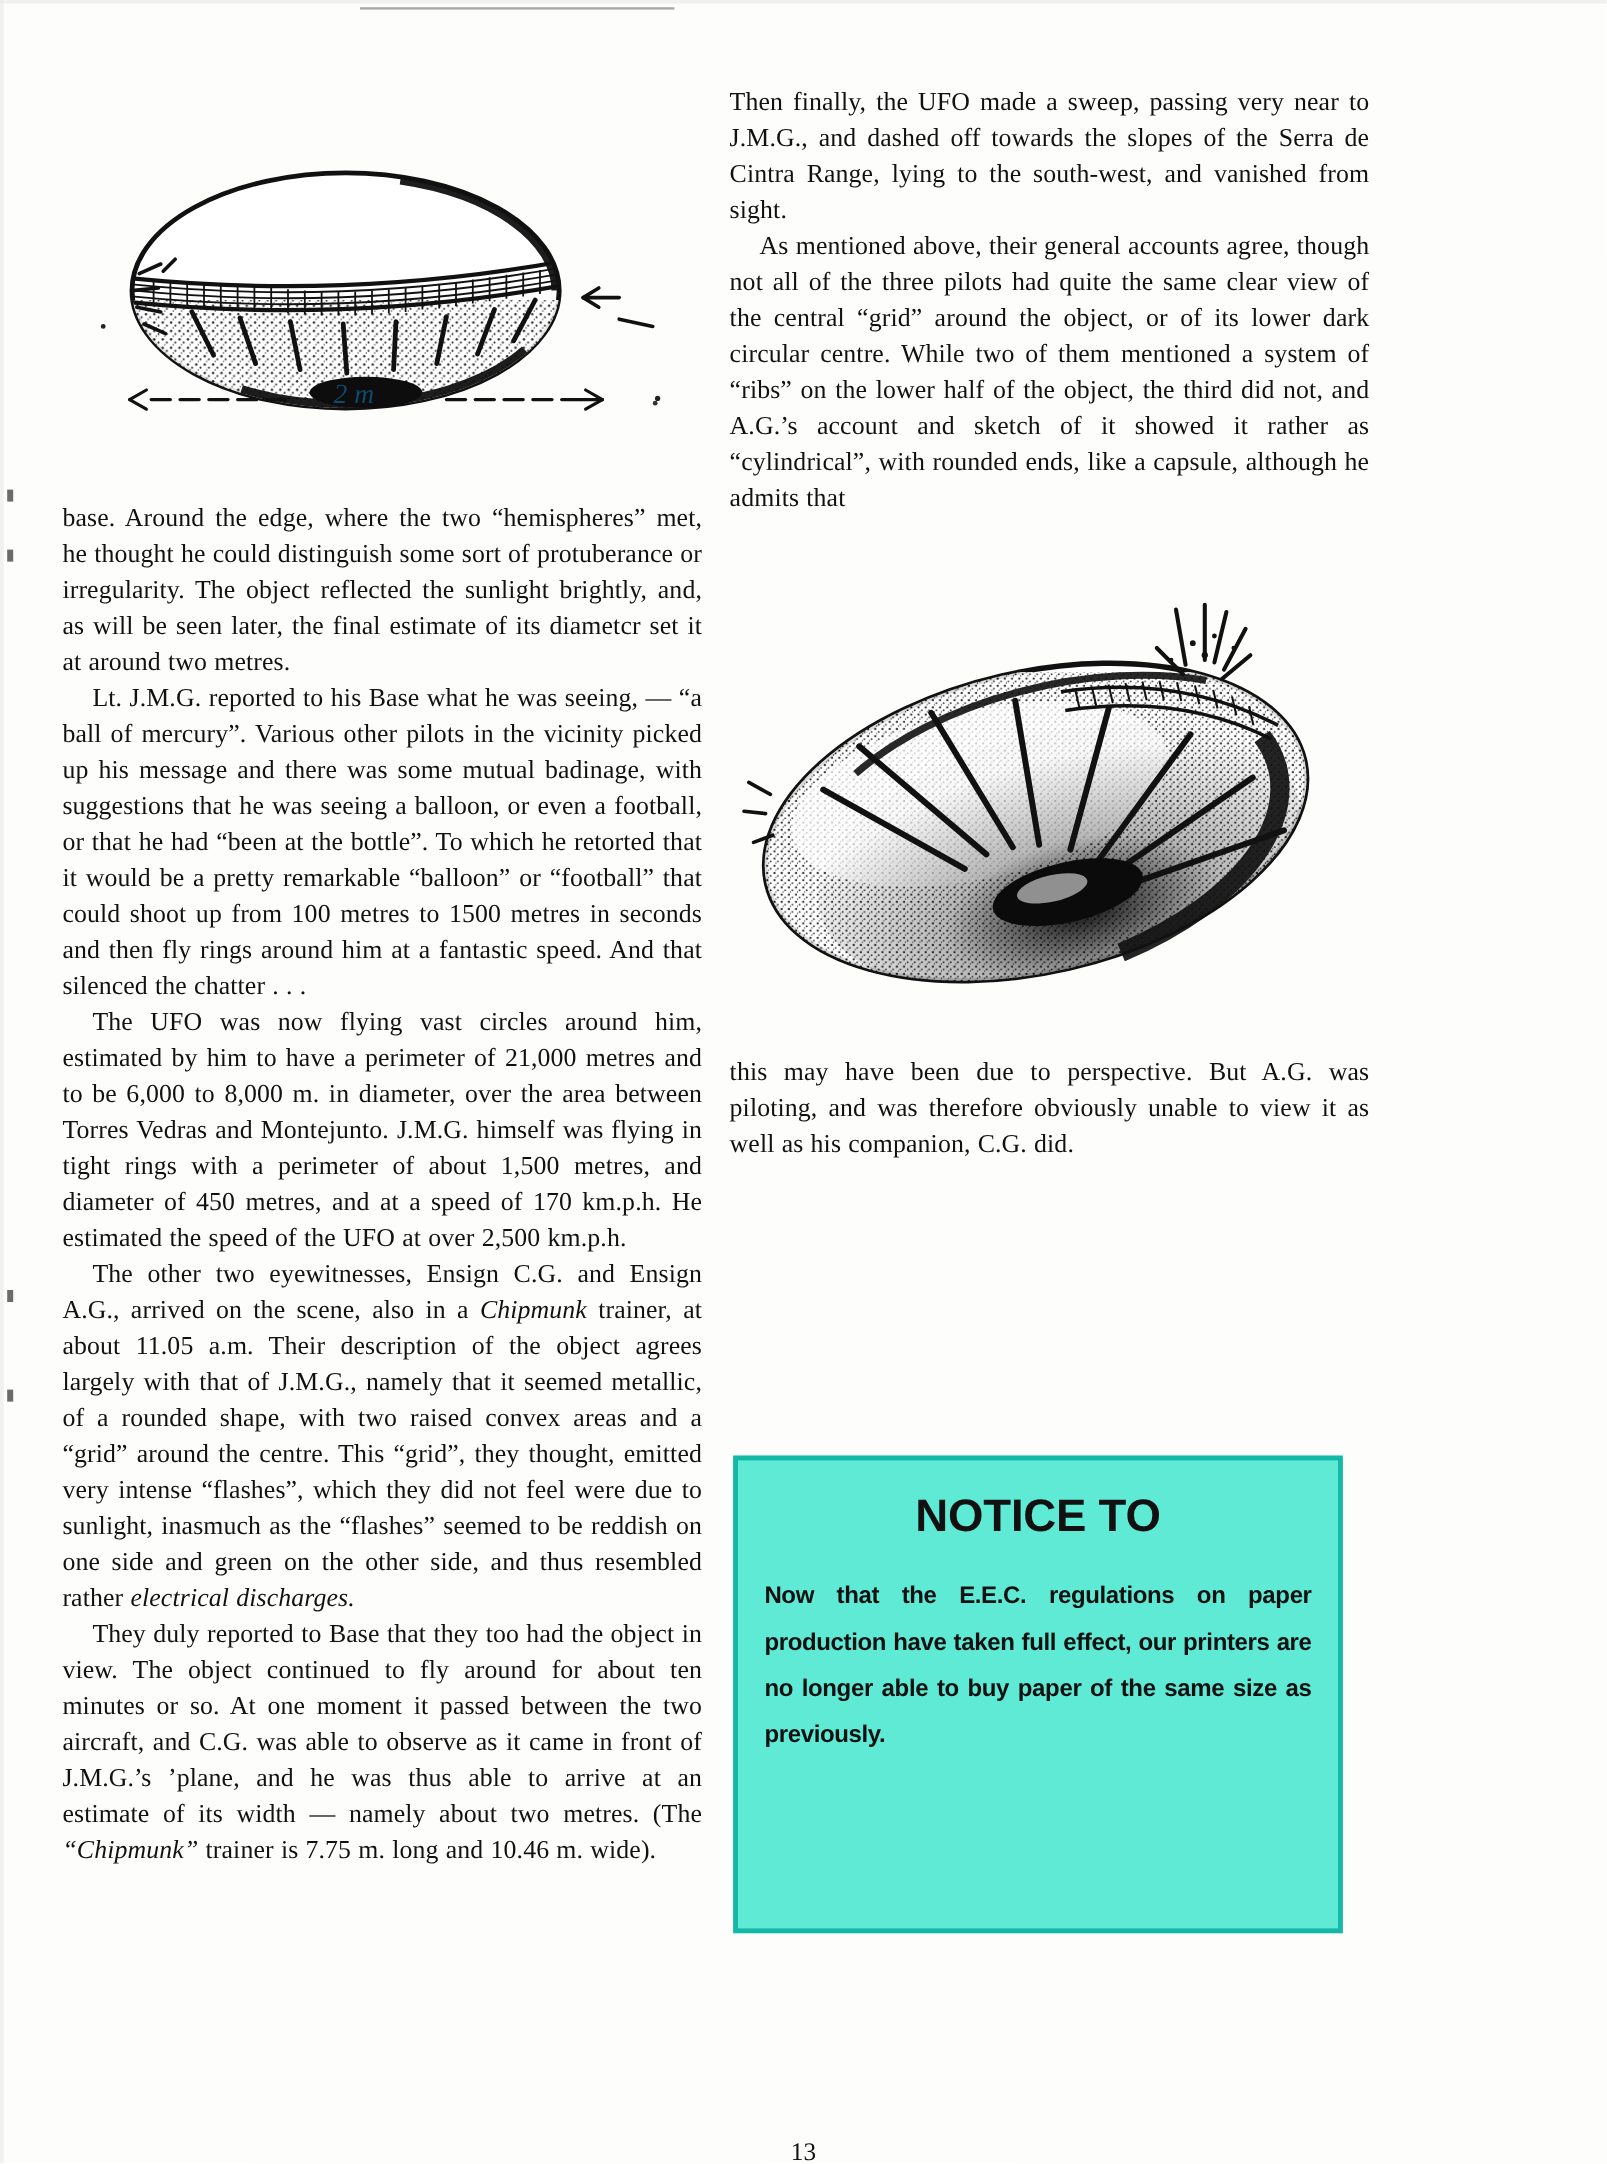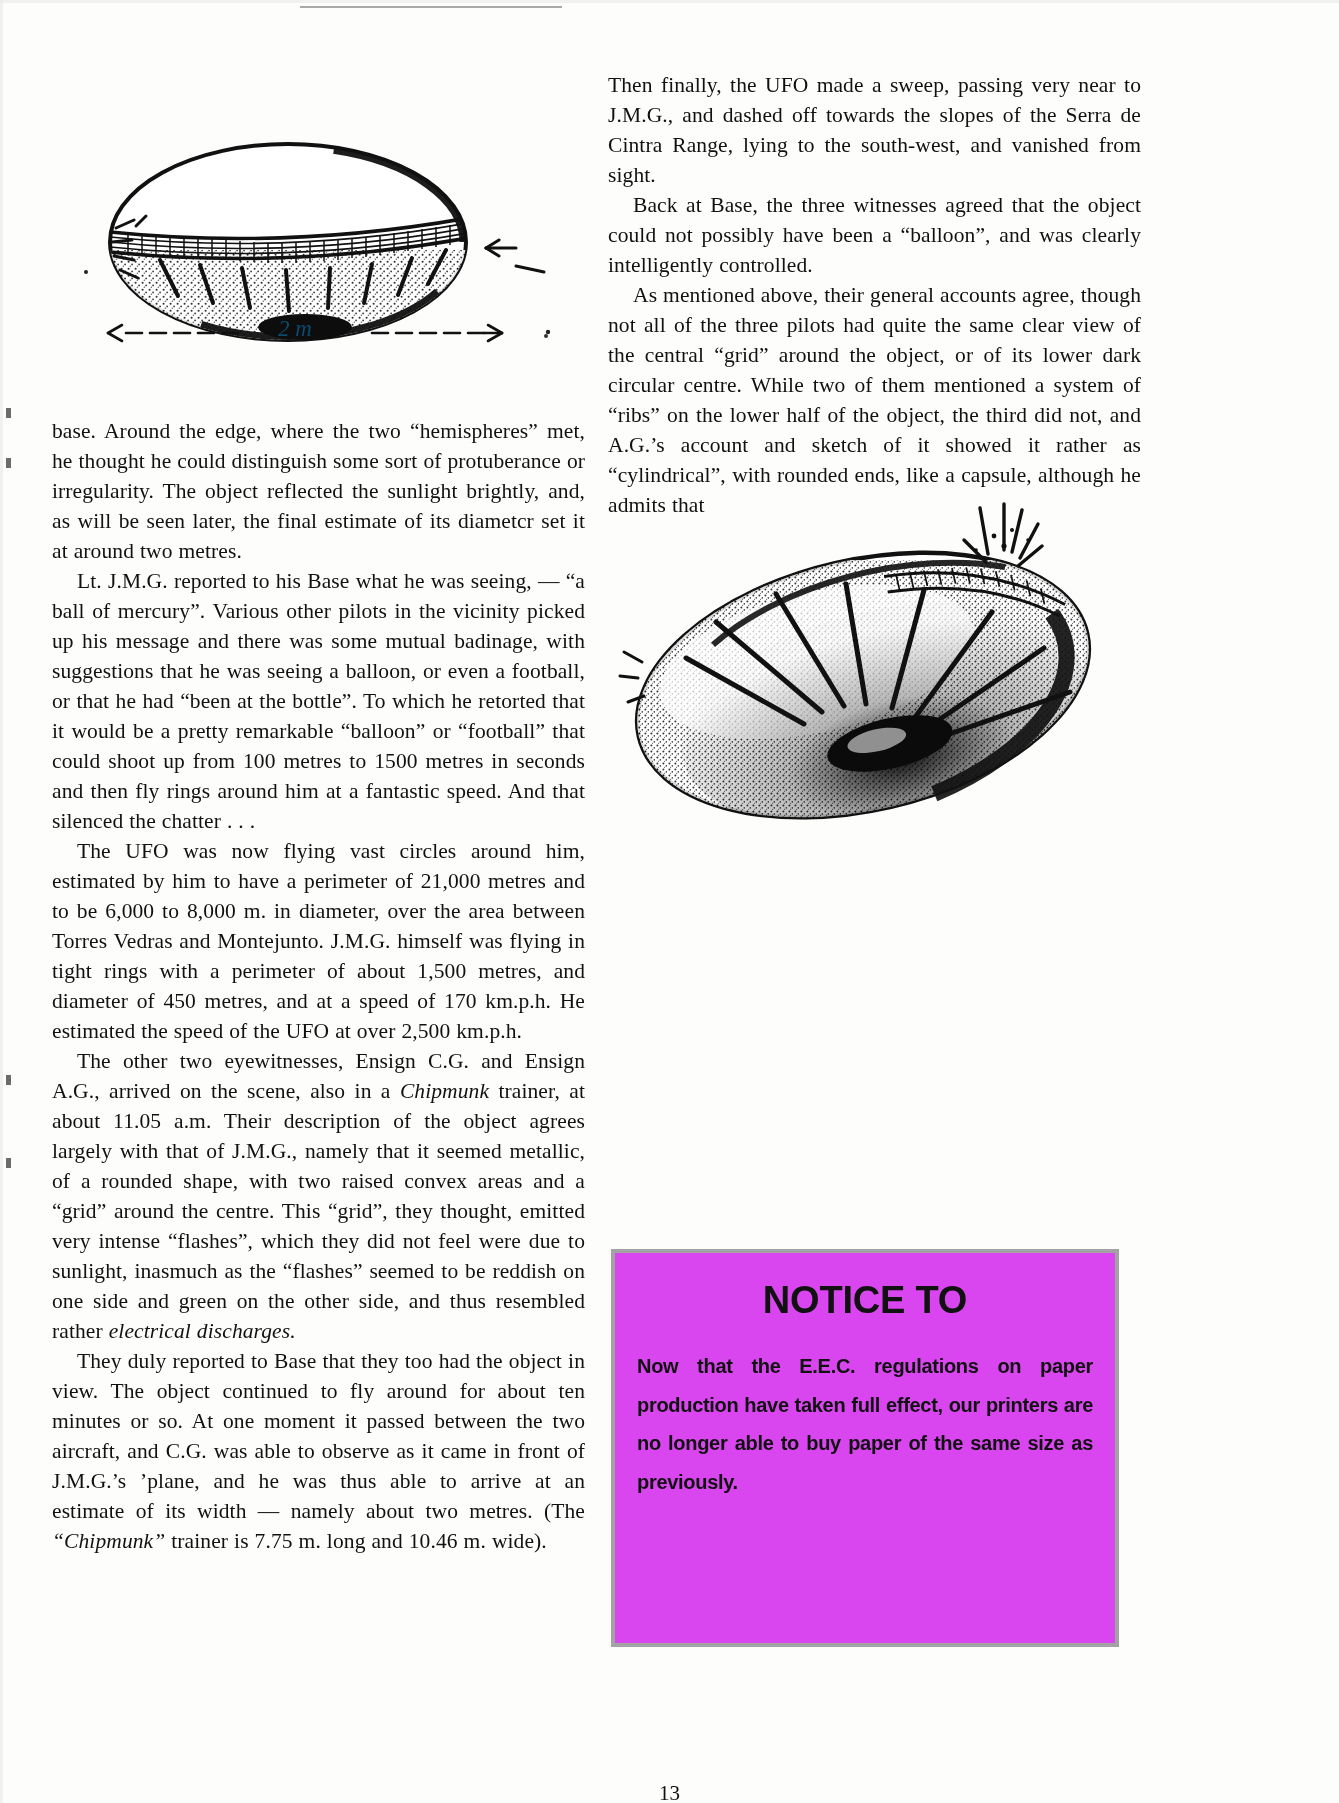--- a/index.html
+++ b/index.html
@@ -86,25 +86,24 @@
     color: #0c4a6e;
   }
 
   
   .notice {
     position: absolute;
     left: 611px;
     top: 1213px;
     width: 508px;
     height: 398px;
-    border: 4px solid #a3a3a3;
+    border: 4px solid #14b8a6;
     box-sizing: border-box;
-    background: #d946ef;
+    background: #5eead4;
     padding: 24px 22px 18px 22px;
-    margin-top: 36px;
   }
   .notice-head {
     font-family: "Liberation Sans", "DejaVu Sans", sans-serif;
     font-weight: bold;
     font-size: 38px;
     line-height: 46px;
     text-align: center;
     letter-spacing: -0.2px;
     margin-bottom: 24px;
   }
@@ -360,24 +359,26 @@
       <g stroke="#111" stroke-width="3" stroke-linecap="round">
         <line x1="16" y1="172" x2="34" y2="182"></line>
         <line x1="12" y1="196" x2="30" y2="198"></line>
         <line x1="20" y1="222" x2="36" y2="216"></line>
       </g>
     </svg>
   </div>
 
   <div class="col col-right" style="top:70px;">
     <p class="noindent">Then finally, the UFO made a sweep, passing very near to J.M.G., and dashed off towards the slopes of the Serra de Cintra Range, lying to the south-west, and vanished from sight.</p>
-    <p>Back at Base, the three witnesses agreed that the object could not possibly have been a “balloon”, and was clearly intelligently controlled.</p>
     <p>As mentioned above, their general accounts agree, though not all of the three pilots had quite the same clear view of the central “grid” around the object, or of its lower dark circular centre. While two of them mentioned a system of “ribs” on the lower half of the object, the third did not, and A.G.’s account and sketch of it showed it rather as “cylindrical”, with rounded ends, like a capsule, although he admits that</p>
   </div>
 
+  <div class="col col-right" style="top:878px;">
+    <p class="noindent">this may have been due to perspective. But A.G. was piloting, and was therefore obviously unable to view it as well as his companion, C.G. did.</p>
+  </div>
 
   <div class="col col-left" style="top:416px;">
     <div id="left-col-slot">
         <p class="noindent"><span>base. Around the edge, where the two “hemispheres” met, he thought he could distinguish some sort of protuberance or irregularity. The object reflected the sunlight brightly, and, as will be seen later, the final estimate of its diametcr set it at around two metres.</span></p>
         <p><span>Lt. J.M.G. reported to his Base what he was seeing, — “a ball of mercury”. Various other pilots in the vicinity picked up his message and there was some mutual badinage, with suggestions that he was seeing a balloon, or even a football, or that he had “been at the bottle”. To which he retorted that it would be a pretty remarkable “balloon” or “football” that could shoot up from 100 metres to 1500 metres in seconds and then fly rings around him at a fantastic speed. And that silenced the chatter . . .</span></p>
         <p><span>The UFO was now flying vast circles around him, estimated by him to have a perimeter of 21,000 metres and to be 6,000 to 8,000 m. in diameter, over the area between Torres Vedras and Montejunto. J.M.G. himself was flying in tight rings with a perimeter of about 1,500 metres, and diameter of 450 metres, and at a speed of 170 km.p.h. He estimated the speed of the UFO at over 2,500 km.p.h.</span></p>
         <p><span>The other two eyewitnesses, Ensign C.G. and Ensign A.G., arrived on the scene, also in a </span><span class="it">Chipmunk</span><span> trainer, at about 11.05 a.m. Their description of the object agrees largely with that of J.M.G., namely that it seemed metallic, of a rounded shape, with two raised convex areas and a “grid” around the centre. This “grid”, they thought, emitted very intense “flashes”, which they did not feel were due to sunlight, inasmuch as the “flashes” seemed to be reddish on one side and green on the other side, and thus resembled rather </span><span class="it">electrical discharges.</span></p>
         <p><span>They duly reported to Base that they too had the object in view. The object continued to fly around for about ten minutes or so. At one moment it passed between the two aircraft, and C.G. was able to observe as it came in front of J.M.G.’s ’plane, and he was thus able to arrive at an estimate of its width — namely about two metres. (The </span><span class="it">“Chipmunk”</span><span> trainer is 7.75 m. long and 10.46 m. wide).</span></p>
       </div>
   </div>

